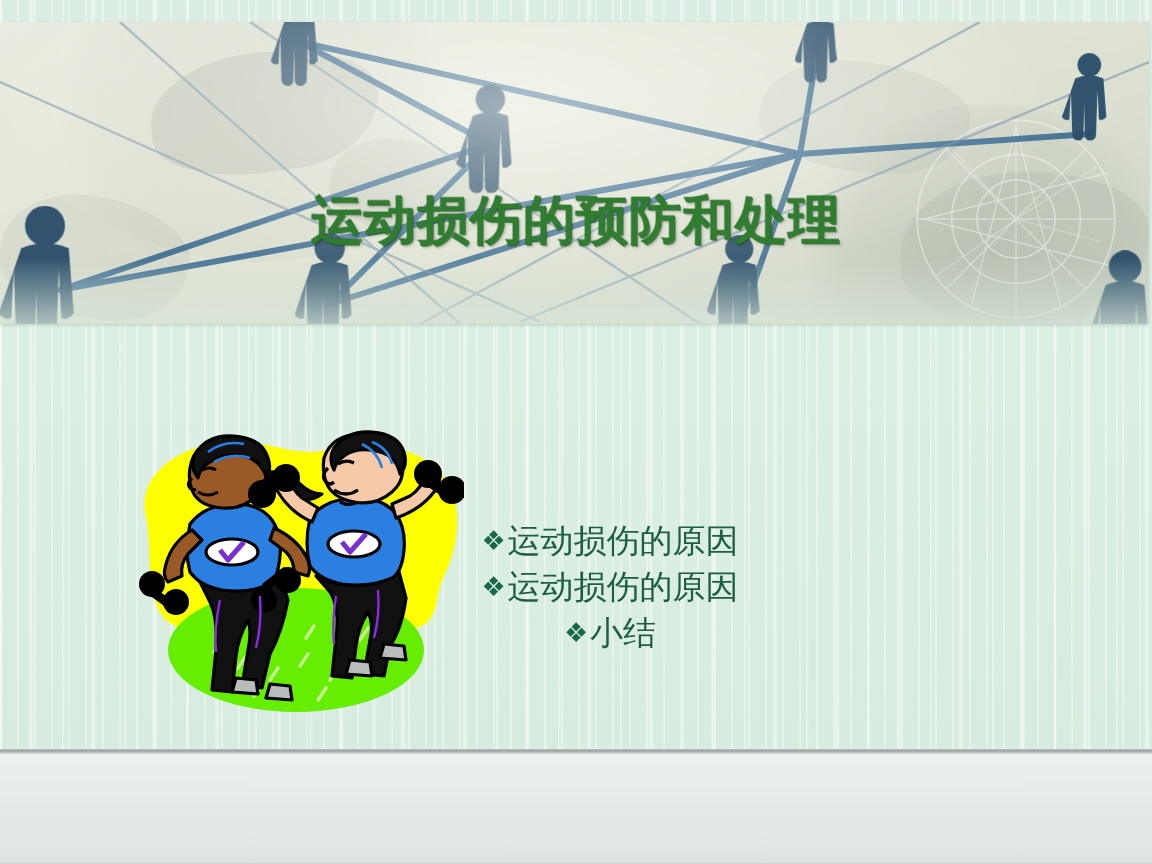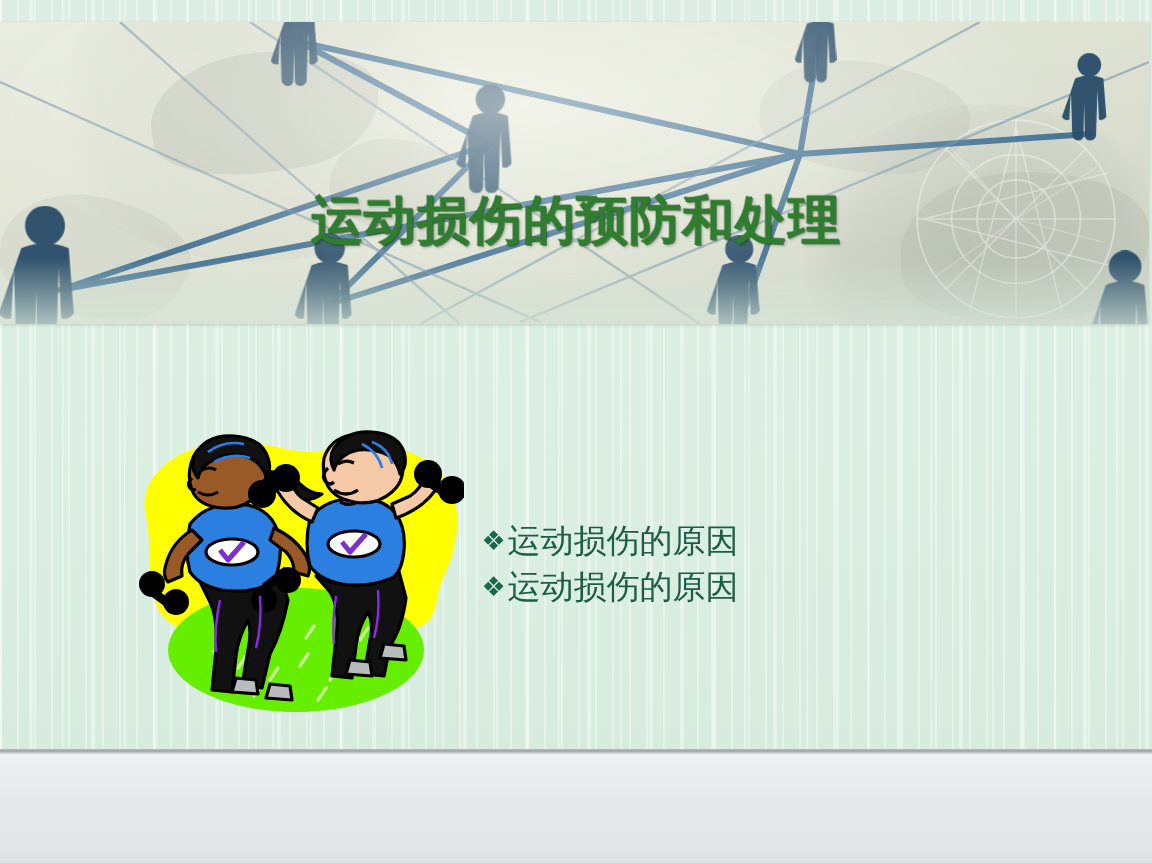--- a/index.html
+++ b/index.html
@@ -414,20 +414,23 @@
       </g>
     </svg>
 
     <div id="agenda-list">
       <div class="agenda-item">
         <span class="agenda-bullet">❖</span><span>运动损伤的原因</span>
       </div>
       <div class="agenda-item">
         <span class="agenda-bullet">❖</span><span>运动损伤的原因</span>
       </div>
+      <div class="agenda-item">
+        <span class="agenda-bullet">❖</span><span>小结</span>
+      </div>
     </div>
 
   </div>
 
   <div id="slide-edge"></div>
   <div id="viewer-footer"></div>
 
 </div>
 
 </body></html>

